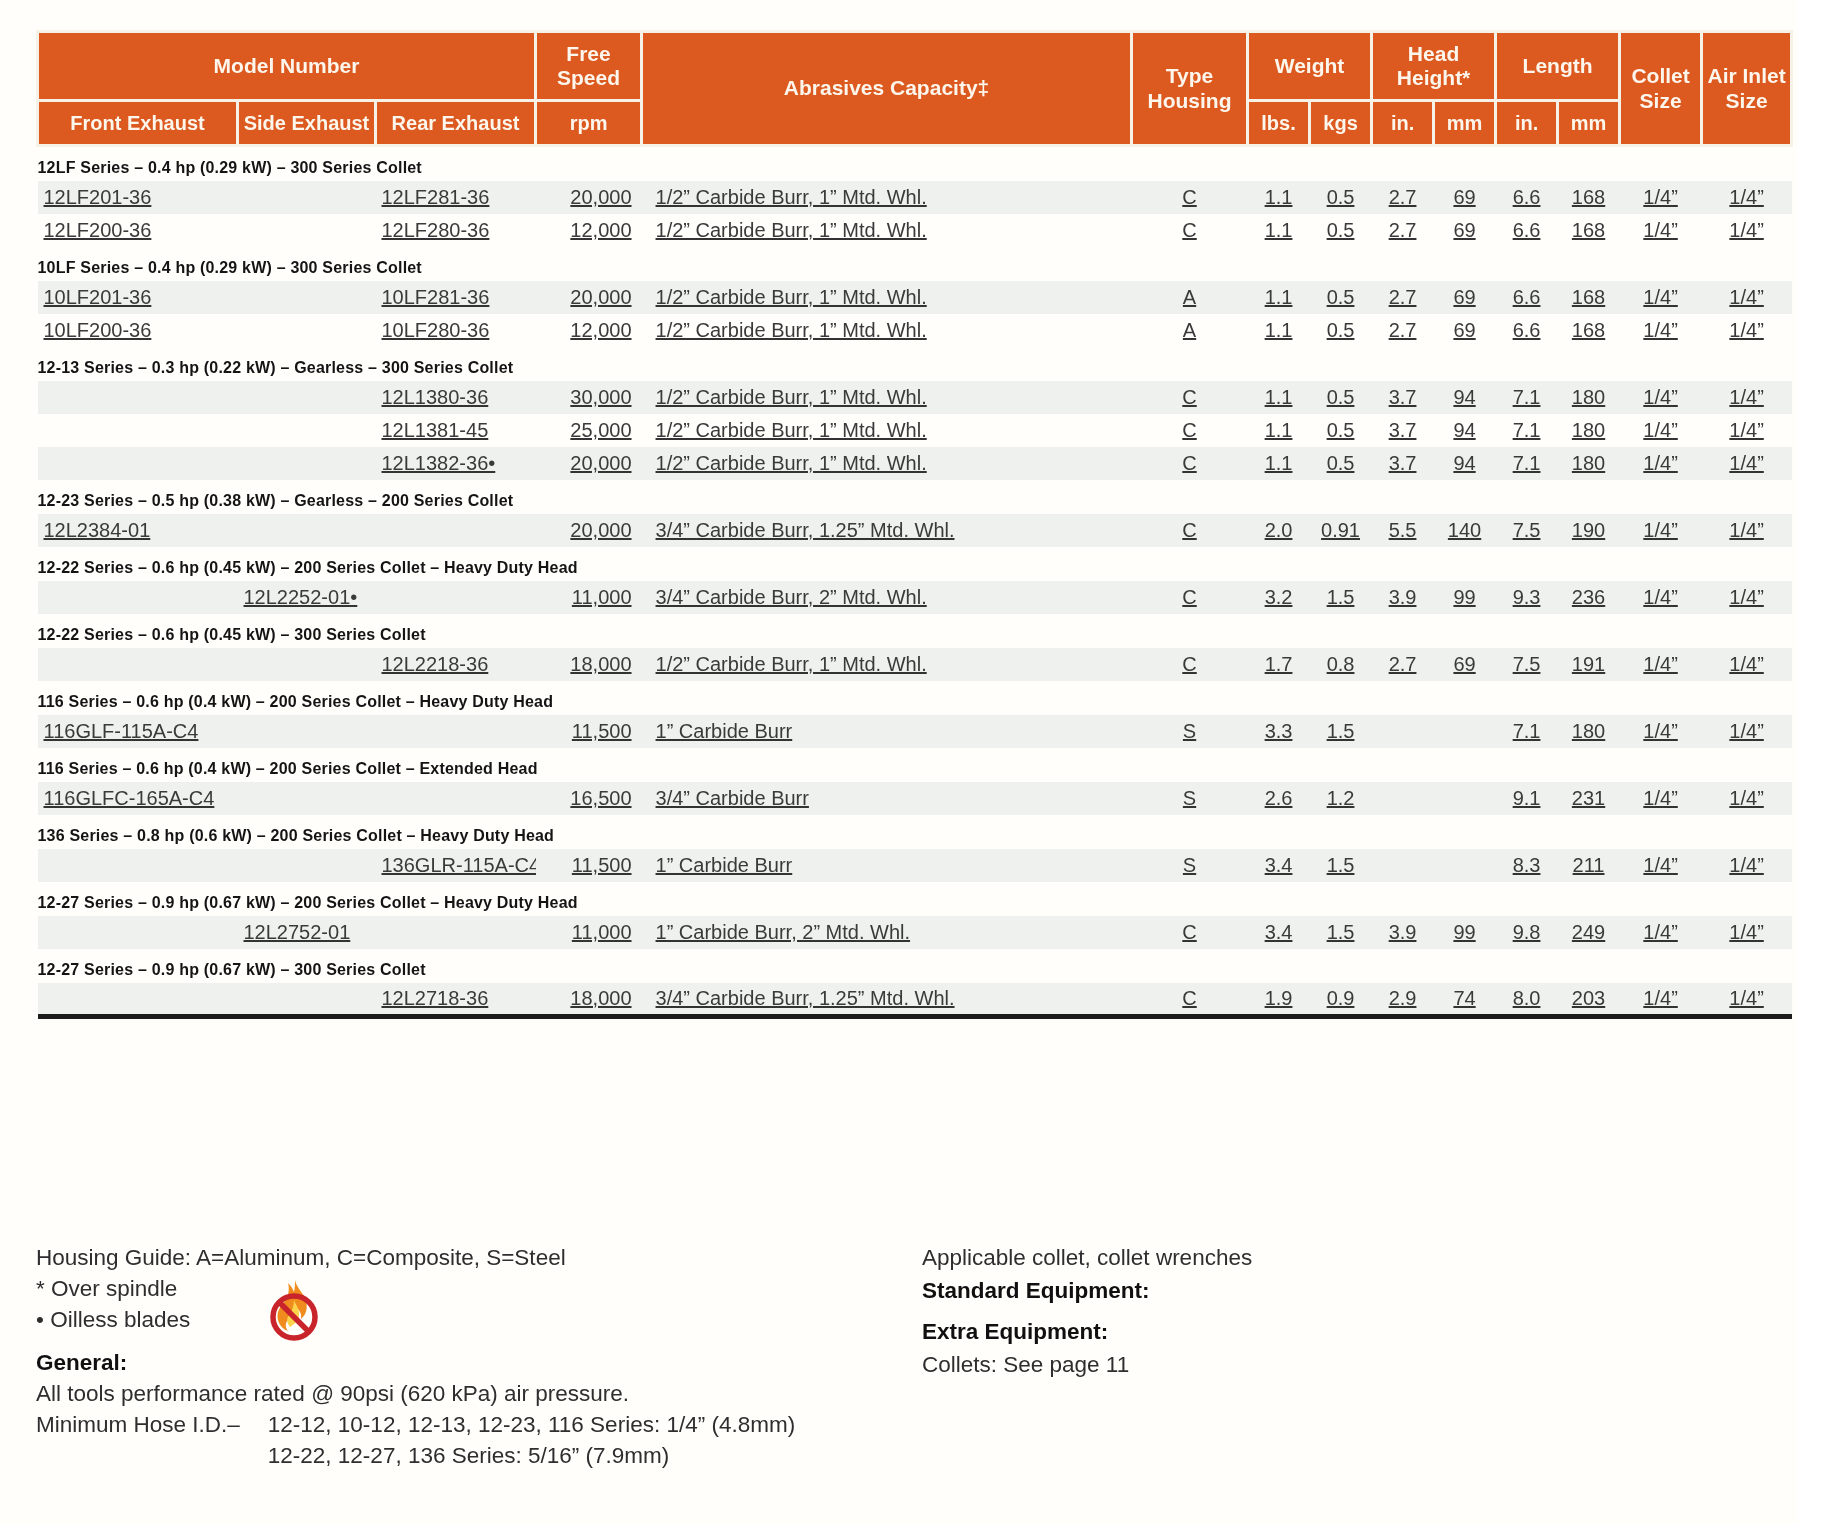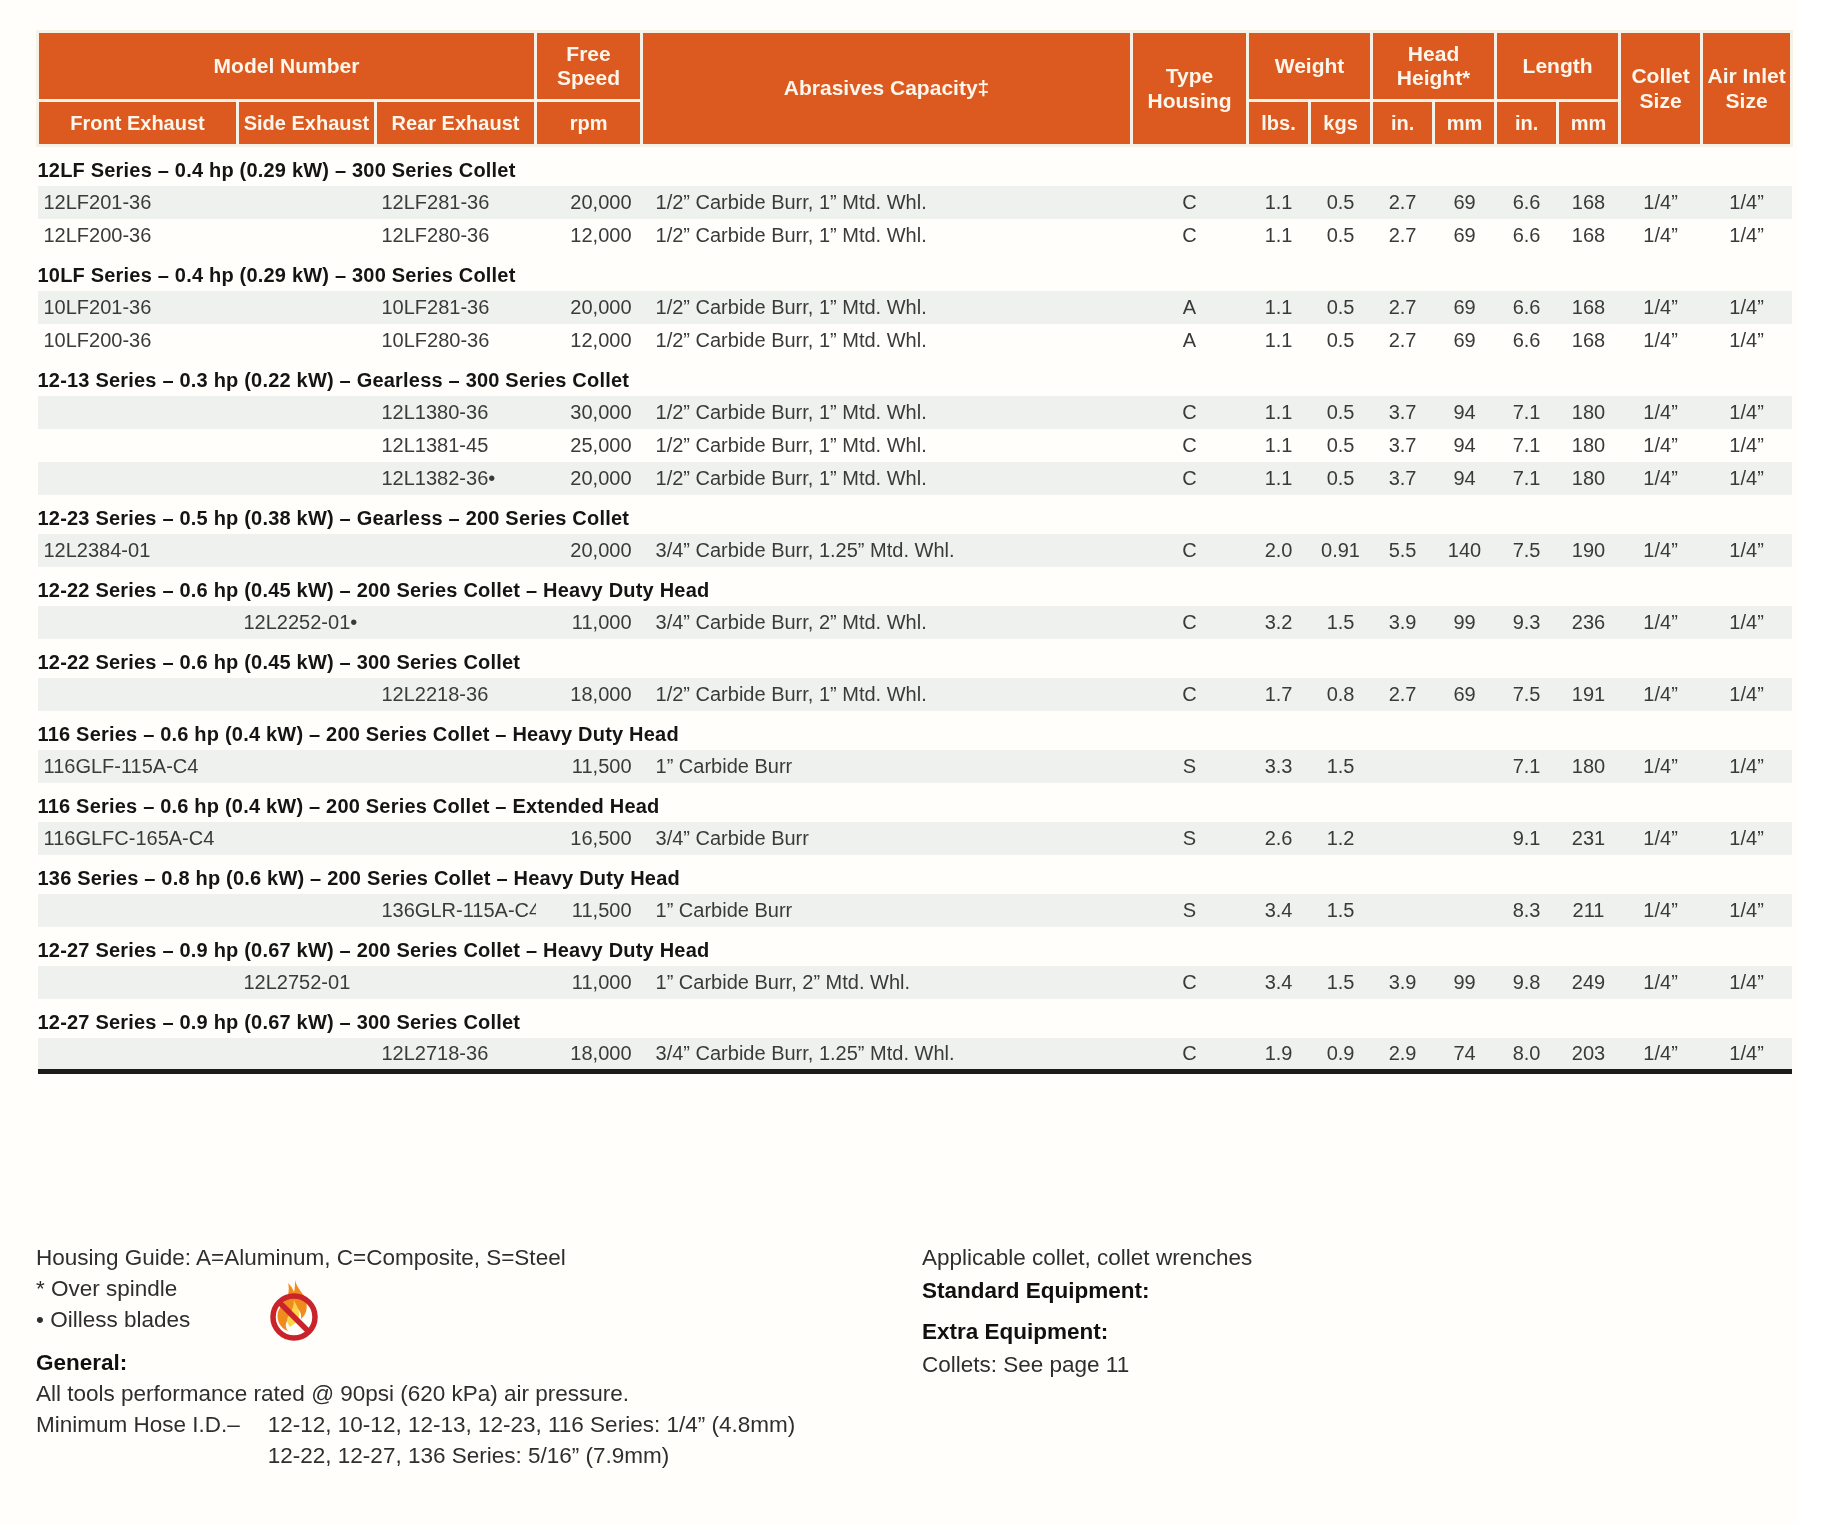--- a/index.html
+++ b/index.html
@@ -33,27 +33,27 @@
   thead tr.h2 th{height:34px;font-size:20px;}
   td{
     font-size:20px;
     color:#3a3a3a;
     vertical-align:middle;
     padding:3px 2px;
     white-space:nowrap;
     overflow:hidden;
   }
   tr.section-row td{
-    font-size:20px;
+    font-size:16px;
     font-weight:bold;
     color:#141414;
     padding:12px 0 4px 0;
     letter-spacing:0.2px;
   }
-  tr.data-row{height:33px;}
+  tr.data-row{height:33px;text-decoration:underline;}
   tr.data-row.stripe td{background:#eef1ee;}
   td.c0,td.c1,td.c2{text-align:left;padding-left:6px;}
   td.c3{text-align:right;padding-right:10px;}
   td.c4{text-align:left;padding-left:14px;}
   td.c5,td.c6,td.c7,td.c8,td.c9,td.c10,td.c11,td.c12,td.c13{text-align:center;}
   .footer{
     position:absolute;left:36px;top:1242px;width:1780px;
     display:flex;
   }
   .foot-left{width:868px;}

